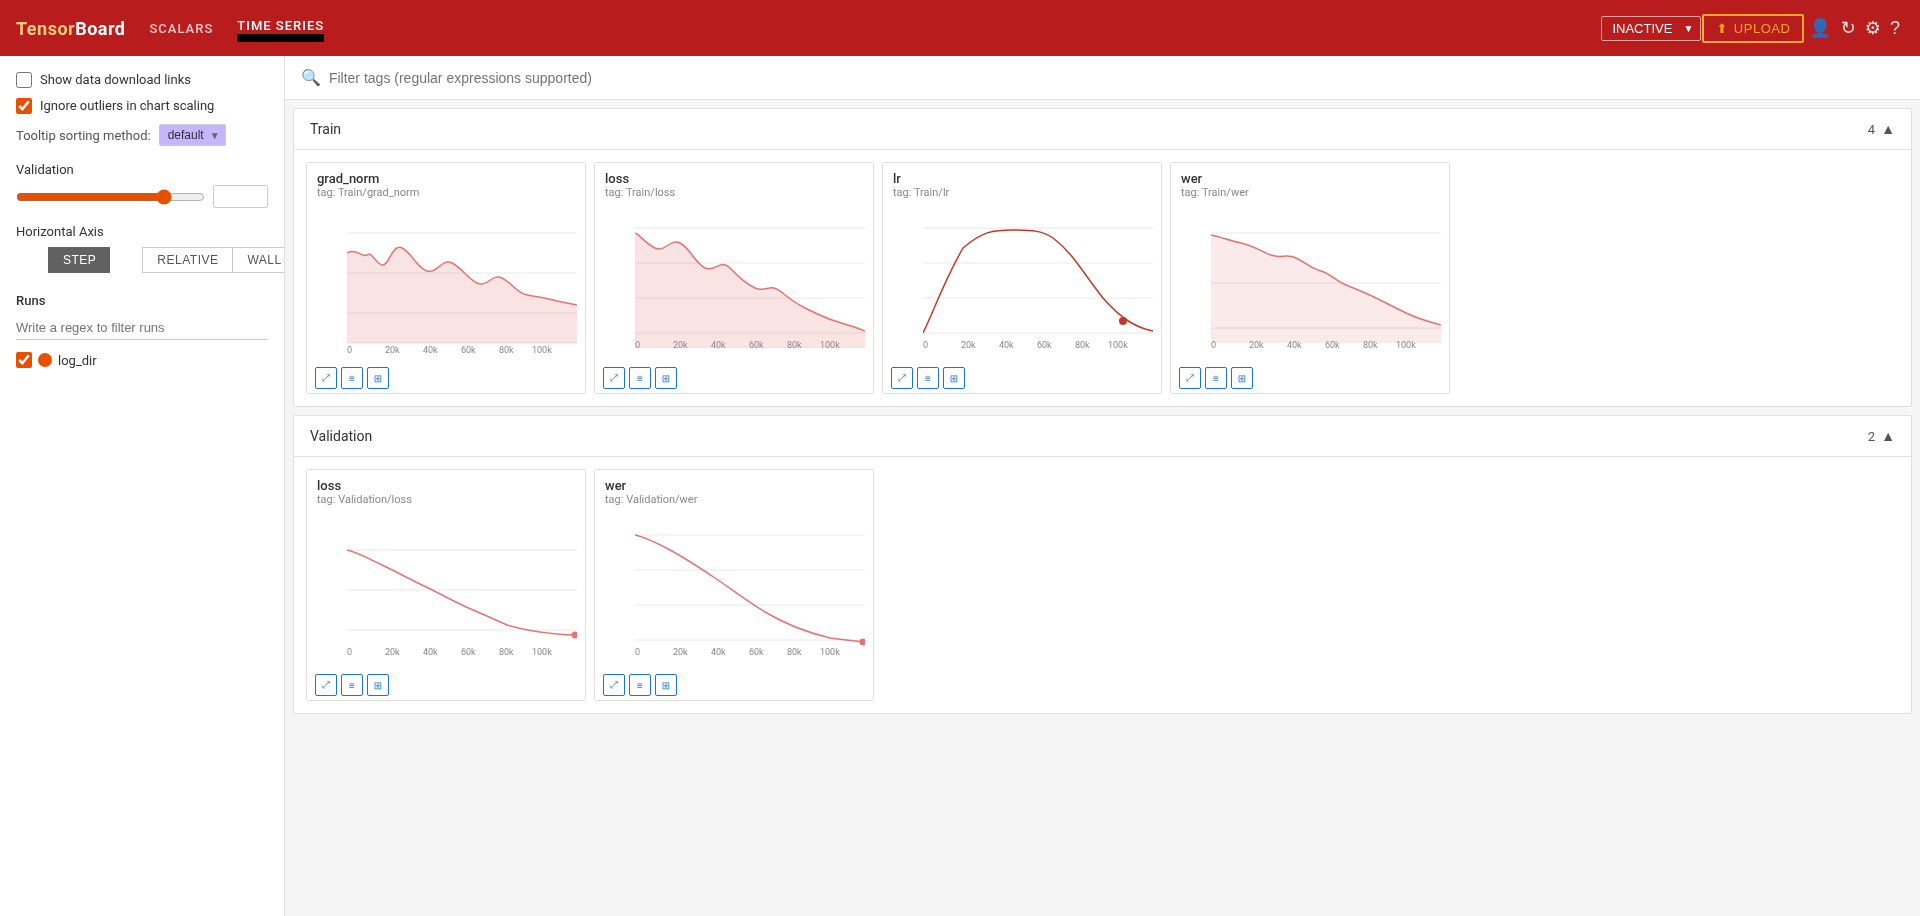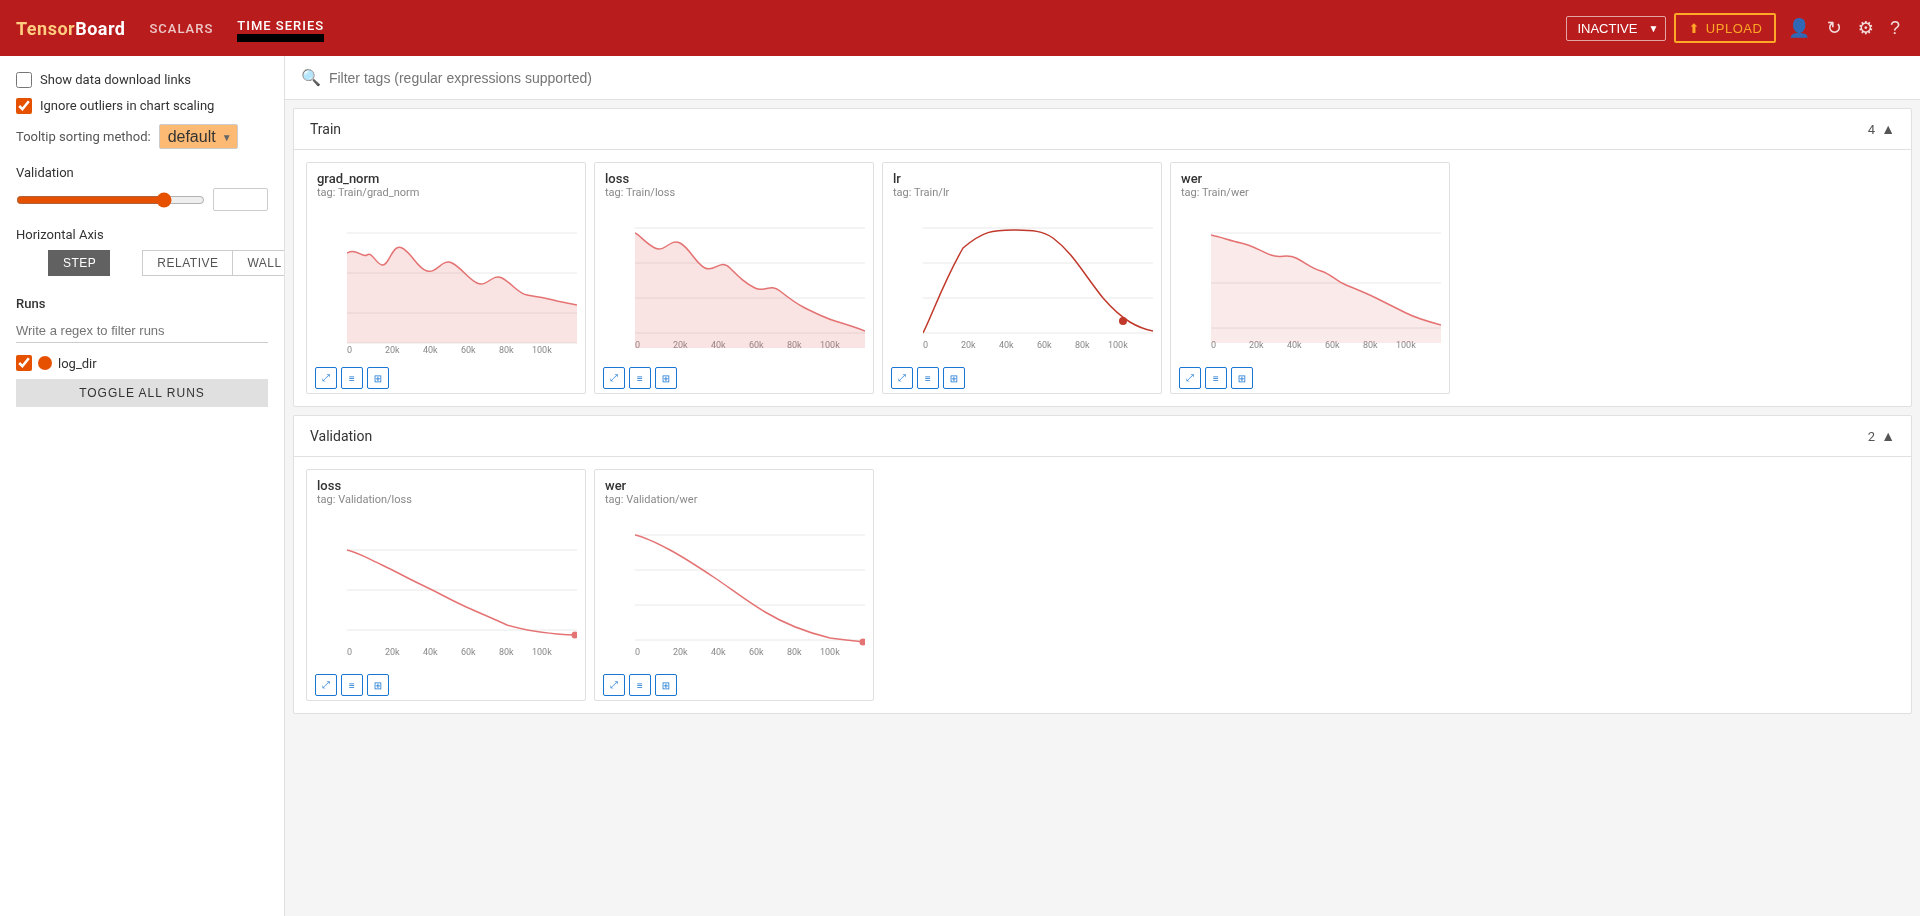--- a/index.html
+++ b/index.html
@@ -32,21 +32,22 @@
       text-transform: uppercase;
     }
     .nav-item.active {
       color: white;
       border-bottom: 3px solid white;
       padding-bottom: 1px;
     }
     .header-right {
       margin-left: auto;
       display: flex;
-      gap: 8px;
+      align-items: center;
+      gap: 1px;
     }
     .inactive-select {
       background: transparent;
       border: 1px solid rgba(255,255,255,0.6);
       color: white;
       padding: 4px 28px 4px 10px;
       border-radius: 2px;
       font-size: 13px;
       appearance: none;
       cursor: pointer;
@@ -120,22 +121,22 @@
       display: flex;
       align-items: center;
       gap: 8px;
       margin-bottom: 16px;
     }
     .tooltip-label { font-size: 13px; color: #555; }
     .tooltip-select {
       border: 1px solid #ccc;
       border-radius: 2px;
       padding: 3px 20px 3px 8px;
-      font-size: 16px;
-      background: #fdba74;
+      font-size: 12px;
+      background: #c4b5fd;
       appearance: none;
       cursor: pointer;
       color: #333;
     }
     .select-wrapper { position: relative; }
     .select-arrow {
       position: absolute;
       right: 6px;
       top: 50%;
       transform: translateY(-50%);
@@ -397,21 +398,20 @@
       <button class="axis-btn">RELATIVE</button>
       <button class="axis-btn">WALL</button>
     </div>
     <div class="runs-label">Runs</div>
     <input type="text" class="regex-input" placeholder="Write a regex to filter runs" style="">
     <div class="run-row">
       <input type="checkbox" class="checkbox-input" checked="" style="accent-color: rgb(230, 81, 0);">
       <div class="run-color-dot"></div>
       <span class="run-name">log_dir</span>
     </div>
-    <button class="toggle-all-btn">TOGGLE ALL RUNS</button>
   </div>
 
   <div class="main-content">
 
     <div class="search-bar">
       <span class="search-icon-svg">🔍</span>
       <input type="text" class="search-input" placeholder="Filter tags (regular expressions supported)" style="">
     </div>
 
     <div class="section">

